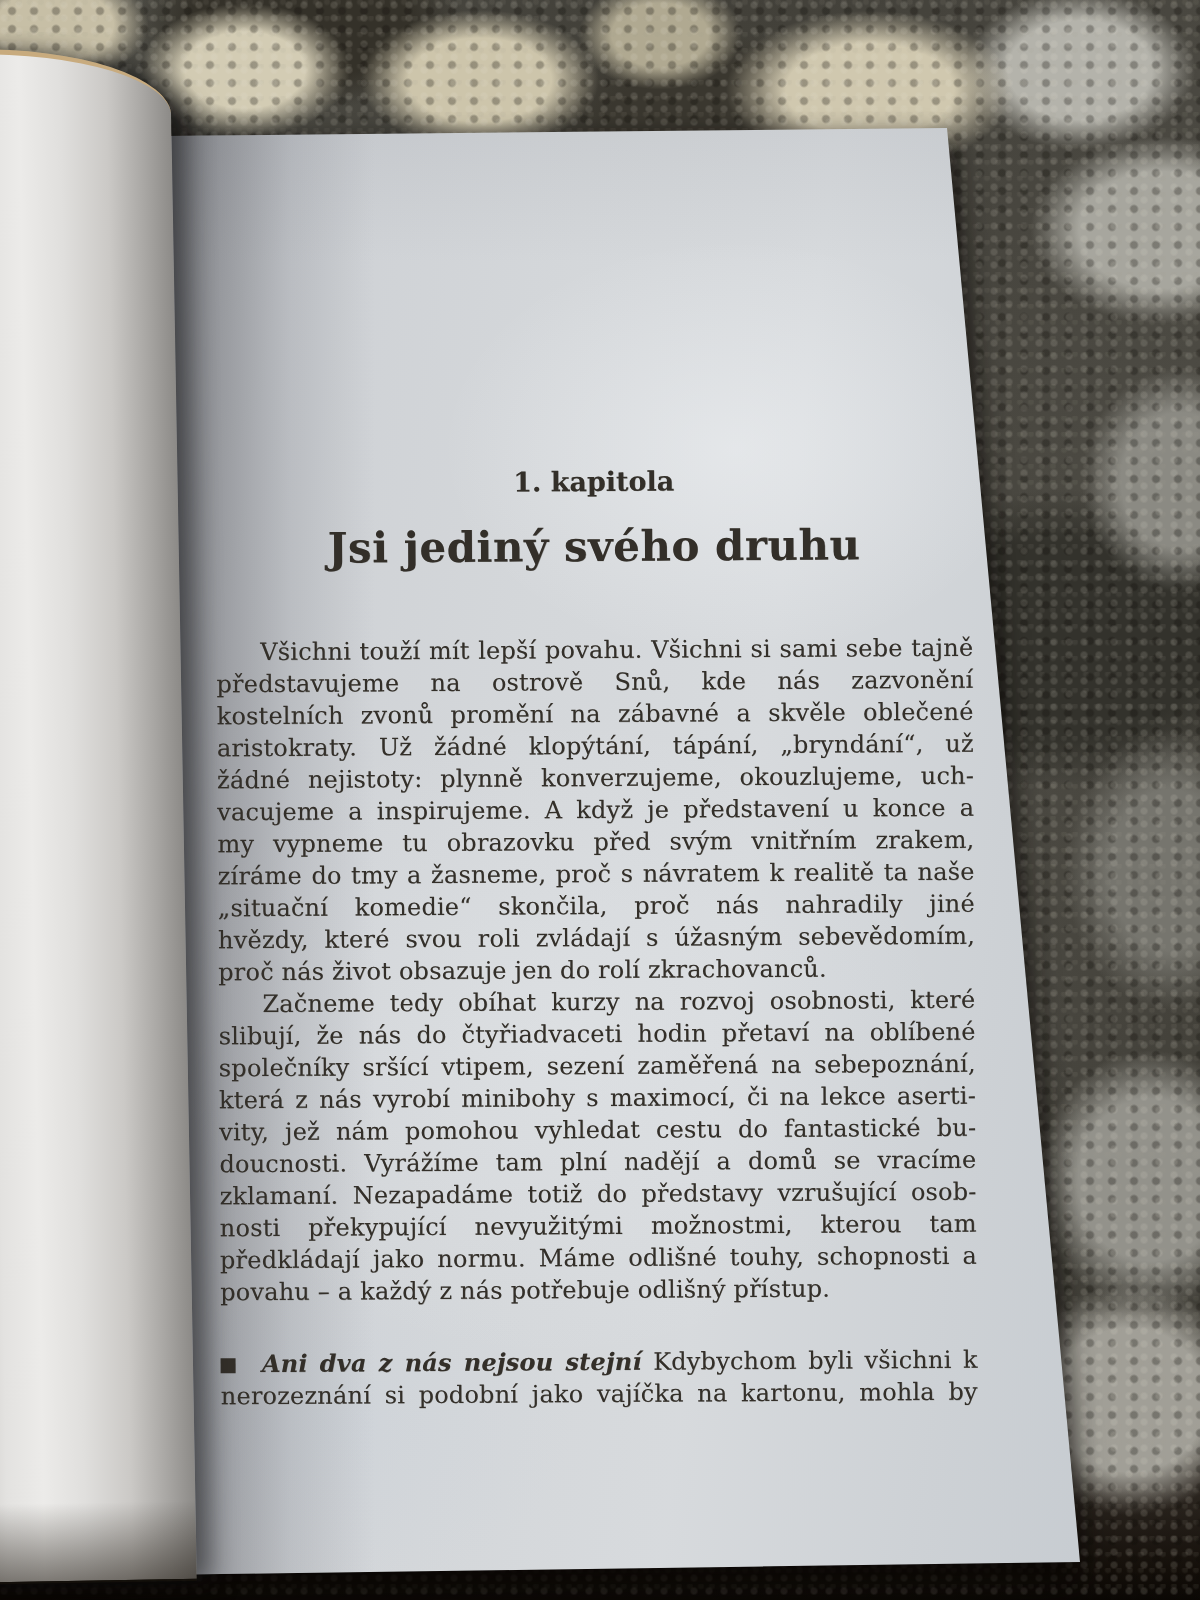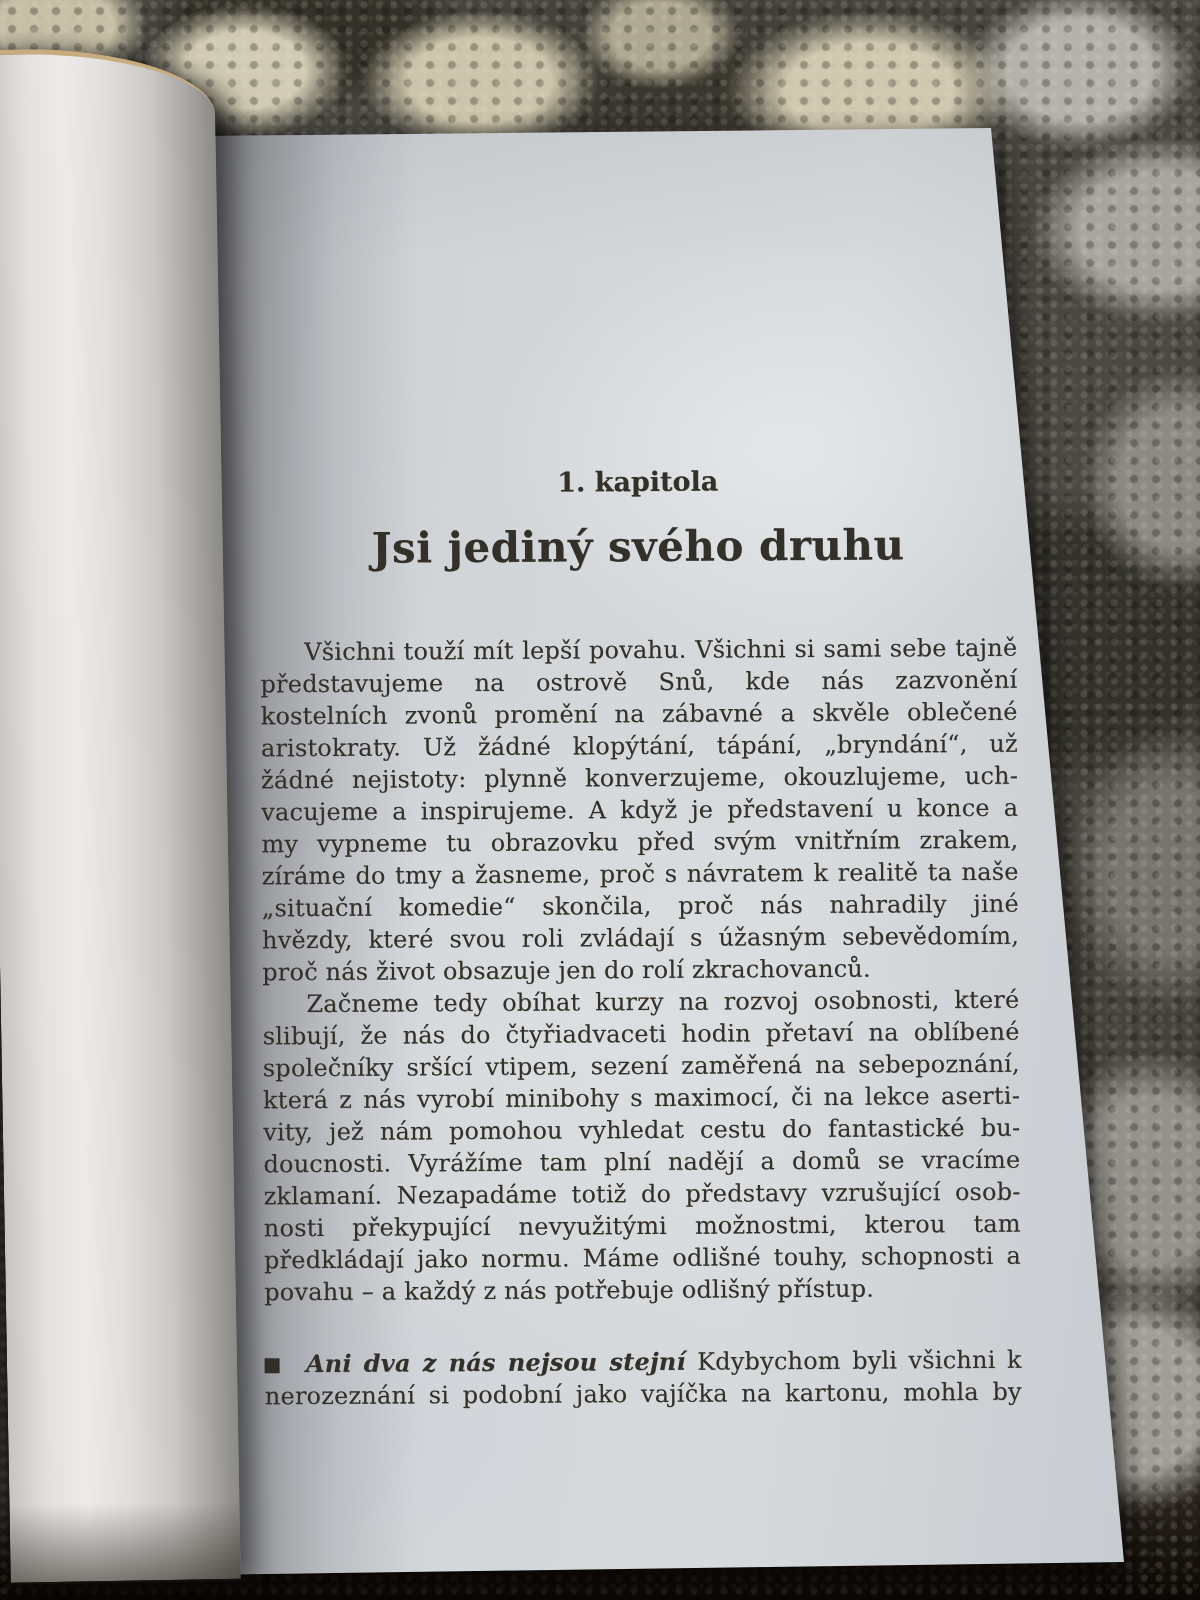--- a/index.html
+++ b/index.html
@@ -27,21 +27,21 @@
       radial-gradient(240px 200px at 1190px 1560px, #2c2620 0 50%, rgba(44,38,32,0) 75%),
       linear-gradient(115deg, #504f48 0%, #413f38 35%, #4c4a43 70%, #3c3a33 100%);}
   .carpet::after{content:"";position:absolute;inset:0;
     background-image:
       radial-gradient(circle at 4px 5px, rgba(230,226,212,0.14) 2.5px, rgba(230,226,212,0) 4.5px),
       radial-gradient(circle at 12px 11px, rgba(12,10,6,0.28) 3px, rgba(12,10,6,0) 5px),
       radial-gradient(circle at 8px 2px, rgba(160,156,140,0.10) 2px, rgba(160,156,140,0) 4px);
     background-size:15px 13px, 22px 18px, 11px 16px;}
 
   
-  .book{position:absolute;inset:0;filter:drop-shadow(0 18px 16px rgba(8,5,2,0.8)) drop-shadow(-5px 8px 12px rgba(10,7,3,0.45));margin-left:44px;}
+  .book{position:absolute;inset:0;filter:drop-shadow(0 18px 16px rgba(8,5,2,0.8)) drop-shadow(-5px 8px 12px rgba(10,7,3,0.45));}
 
   .page{position:absolute;left:140px;top:124px;width:945px;height:1476px;
     clip-path:polygon(28px 12px, 807px 4px, 940px 1438px, 10px 1451px);
     background:linear-gradient(97deg,#bfc2c6 0%,#ced1d5 14%,var(--paper,#d4d7da) 40%,#d7dadd 62%,#cdd1d5 85%,#c7ccd1 100%);}
   .page-sheen{position:absolute;inset:0;pointer-events:none;background:
       radial-gradient(420px 300px at 63% 22%, rgba(245,247,249,0.45), rgba(245,247,249,0) 70%),
       radial-gradient(520px 430px at 44% 62%, rgba(236,239,242,0.30), rgba(236,239,242,0) 75%),
       radial-gradient(300px 220px at 22% 88%, rgba(198,207,218,0.25), rgba(198,207,218,0) 75%),
       linear-gradient(180deg, rgba(108,112,120,0.10), rgba(108,112,120,0) 140px);}
   .gutter-shade{position:absolute;left:0;top:0;width:235px;height:100%;pointer-events:none;

